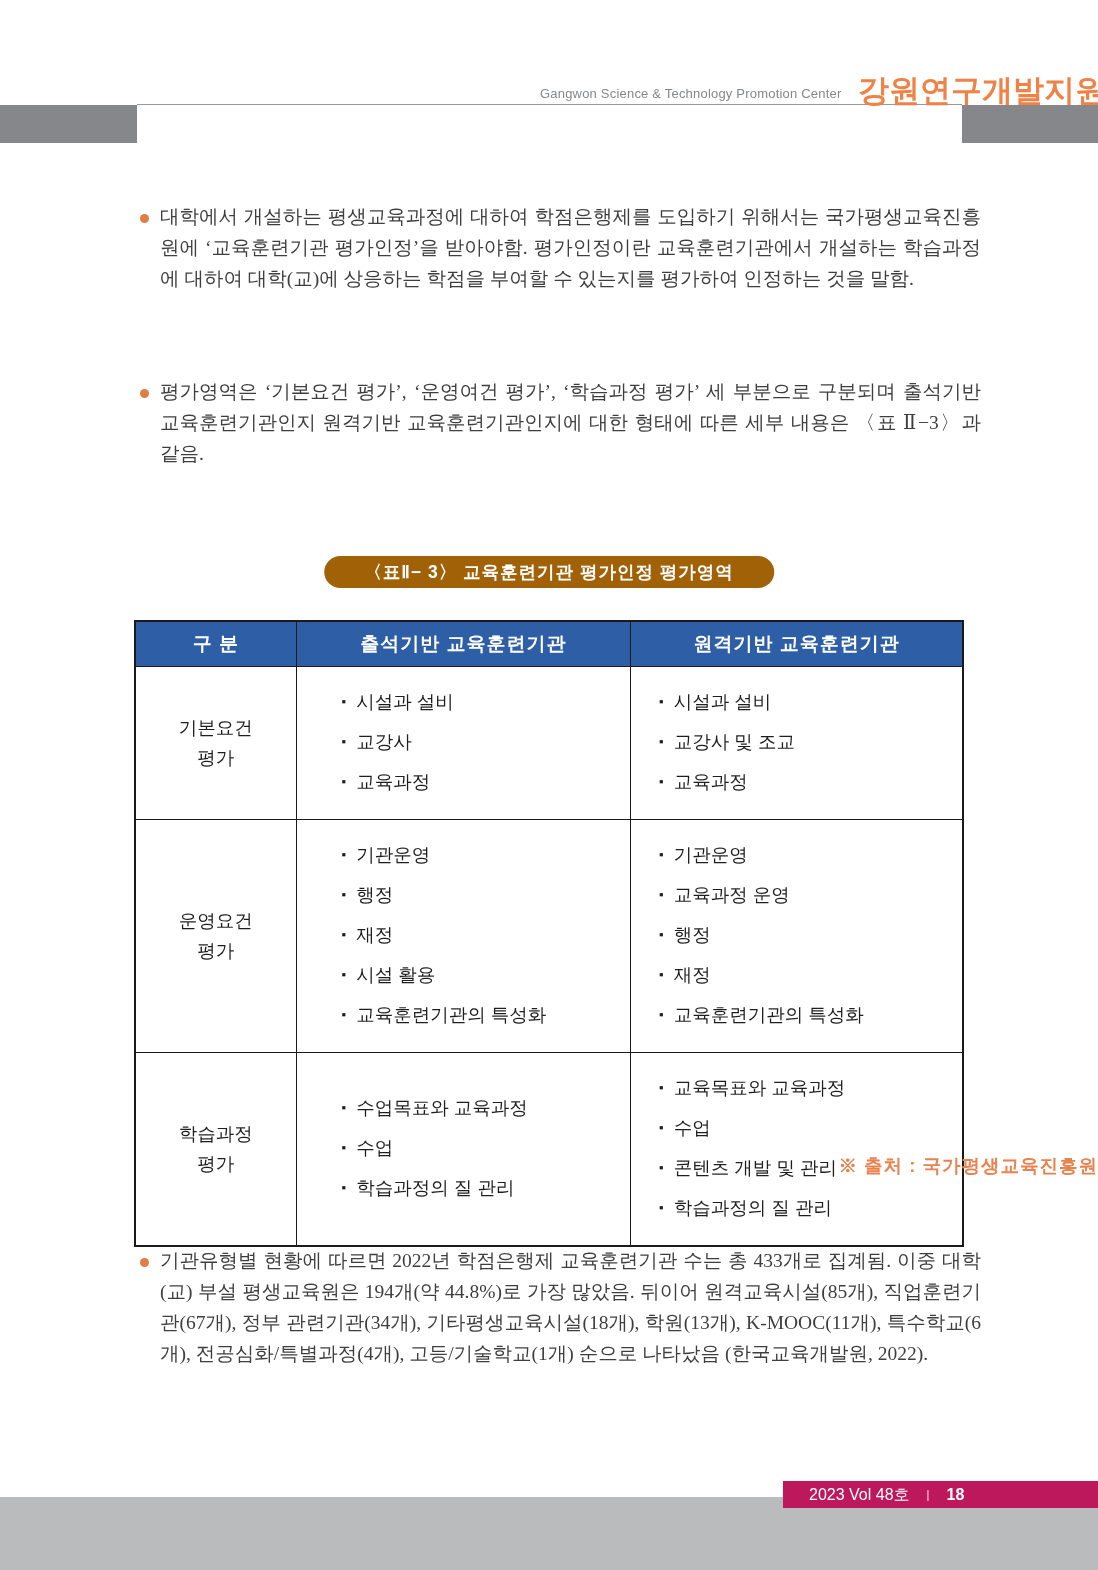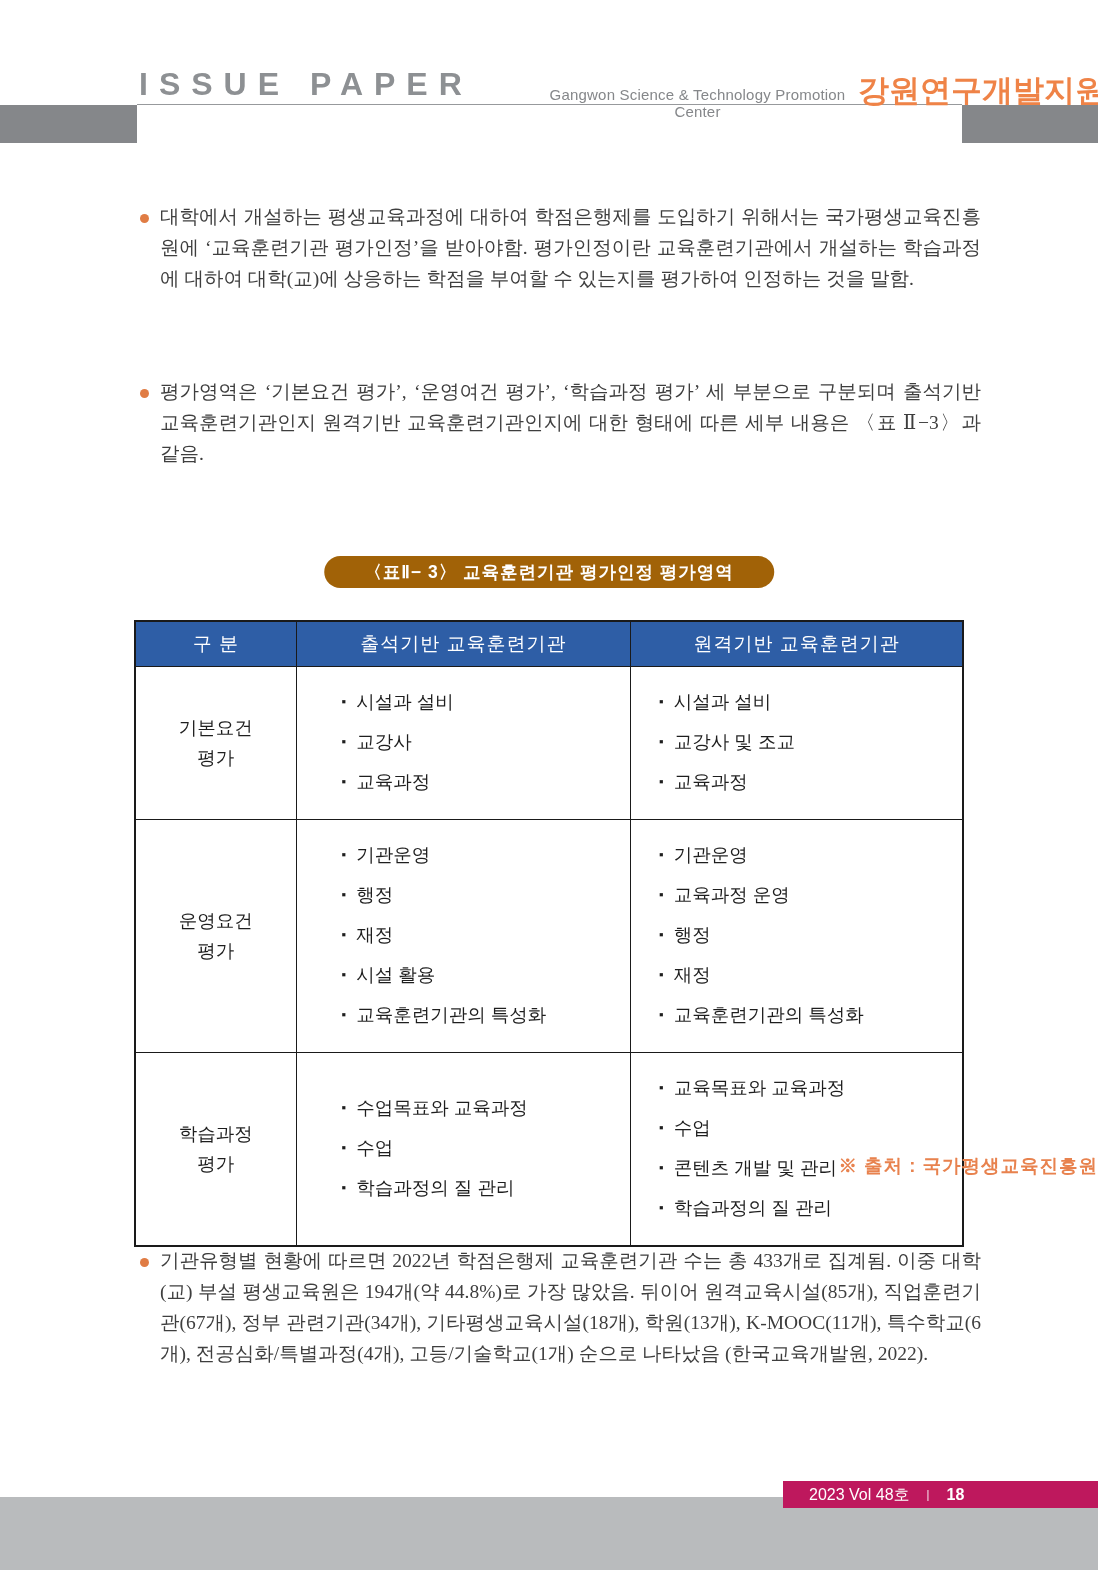--- a/index.html
+++ b/index.html
@@ -12,22 +12,22 @@
   .issue-title {
     position:absolute; left:139px; top:66px;
     font-size:32px; letter-spacing:11px; font-weight:600; color:#8d9093;
     white-space:nowrap;
   }
   .title-underline {
     position:absolute; left:137px; top:104px; width:825px; height:1px;
     background:#97999c;
   }
   .center-en {
-    position:absolute; left:540px; top:86px; width:315px; text-align:center;
-    font-size:15px; color:#85878a; letter-spacing:0.2px;
+    position:absolute; left:540px; top:86px; width:315px; text-align:left;
+    font-size:13px; color:#85878a; letter-spacing:0.2px;
   }
   .org-name {
     position:absolute; left:858px; top:70px;
     font-size:31px; font-weight:bold; color:#ef8347; white-space:nowrap;
   }
   .bar-left  { position:absolute; left:0;    top:105px; width:137px; height:38px; background:#85878a; }
   .bar-right { position:absolute; left:962px; top:105px; width:136px; height:38px; background:#85878a; }
   .nav {
     position:absolute; left:137px; top:111px; width:825px; text-align:center;
     font-size:15.5px; line-height:22px; color:#a9adb0; white-space:nowrap;
@@ -58,21 +58,21 @@
   }
 
   
   table.eval-table {
     position:absolute; left:134px; top:620px; width:830px;
     border-collapse:collapse; color:#1e1e1e; font-size:18.5px;
     border:2px solid #1a1a1a;
   }
   .eval-table th, .eval-table td { border:1.5px solid #1a1a1a; }
   .eval-table th {
-    background:#2e5ea6; color:#ffffff; font-weight:normal; height:42px;
+    background:#2e5ea6; color:#ffffff; font-weight:bold; height:42px;
     font-size:19px; letter-spacing:1px;
   }
   .eval-table td.label-cell { text-align:center; line-height:30px; }
   .eval-table td.list-cell  { vertical-align:middle; padding:16px 8px 16px 45px; }
   .eval-table td.list-cell.remote { padding-left:28px; }
   .eval-table tbody tr:nth-child(1) { height:113px; }
   .eval-table tbody tr:nth-child(2) { height:190px; }
   .eval-table tbody tr:nth-child(3) { height:153px; }
   .eval-table ul { list-style:none; margin:0; padding:0; }
   .eval-table li { line-height:38px; white-space:nowrap; }
@@ -94,21 +94,20 @@
     padding-left:26px; box-sizing:border-box; white-space:nowrap;
   }
   .footer-box .f-sep { margin:0 12px; font-size:13px; opacity:0.9; }
   .footer-box .page-num { font-weight:bold; }
 </style>
 </head>
 <body>
 
 <div class="page">
 
-  <div class="issue-title">ISSUE PAPER</div>
   <div class="title-underline"></div>
   <div class="center-en">Gangwon Science &amp; Technology Promotion Center</div>
   <div class="org-name">강원연구개발지원단</div>
   <div class="bar-left"></div>
   <div class="bar-right"></div>
 
   <div class="para para-1">
     <span class="bullet"></span>
     <span>대학에서 개설하는 평생교육과정에 대하여 학점은행제를 도입하기 위해서는 국가평생교육진흥원에 ‘교육훈련기관 평가인정’을 받아야함. 평가인정이란 교육훈련기관에서 개설하는 학습과정에 대하여 대학(교)에 상응하는 학점을 부여할 수 있는지를 평가하여 인정하는 것을 말함.</span>
   </div>

